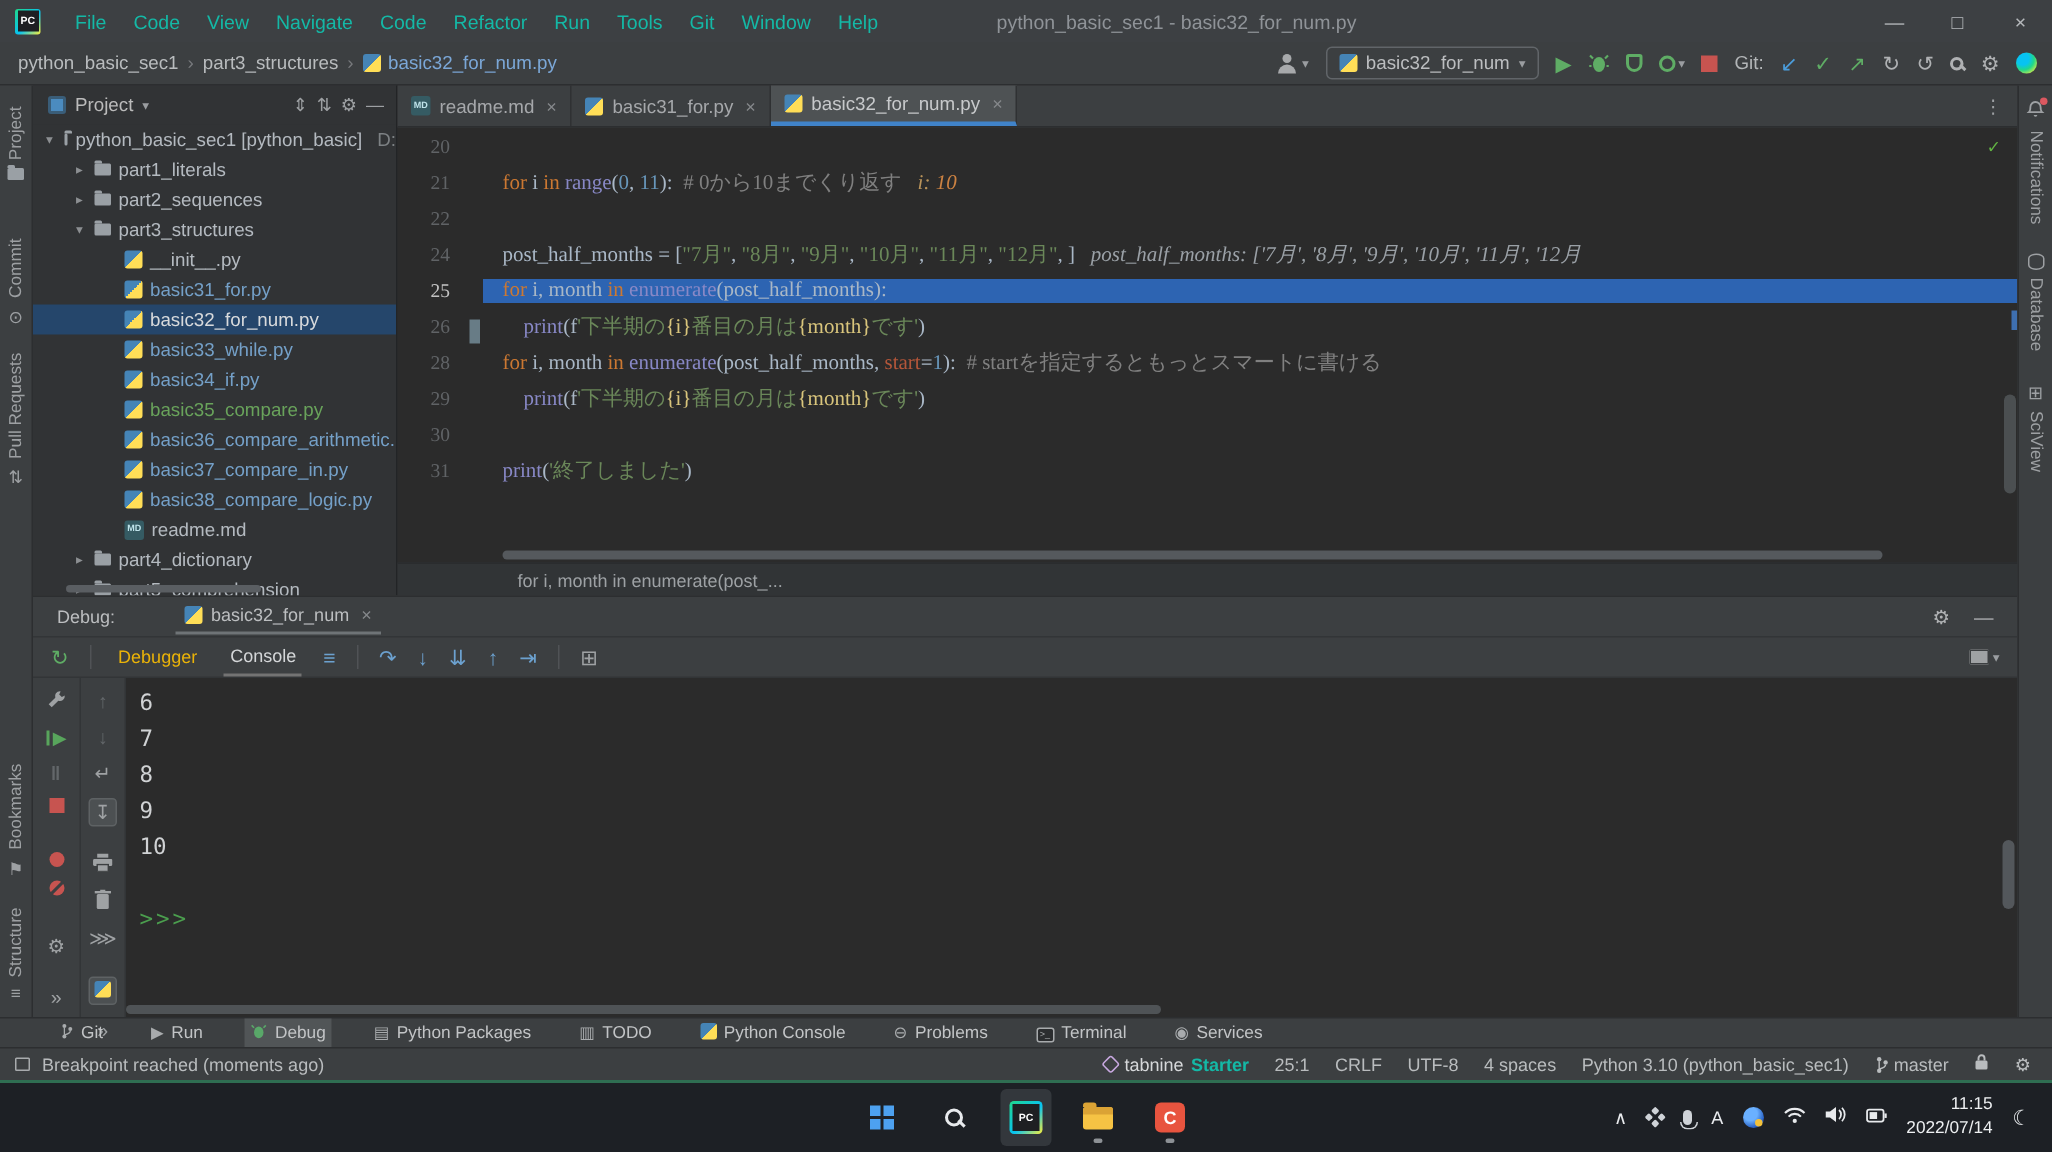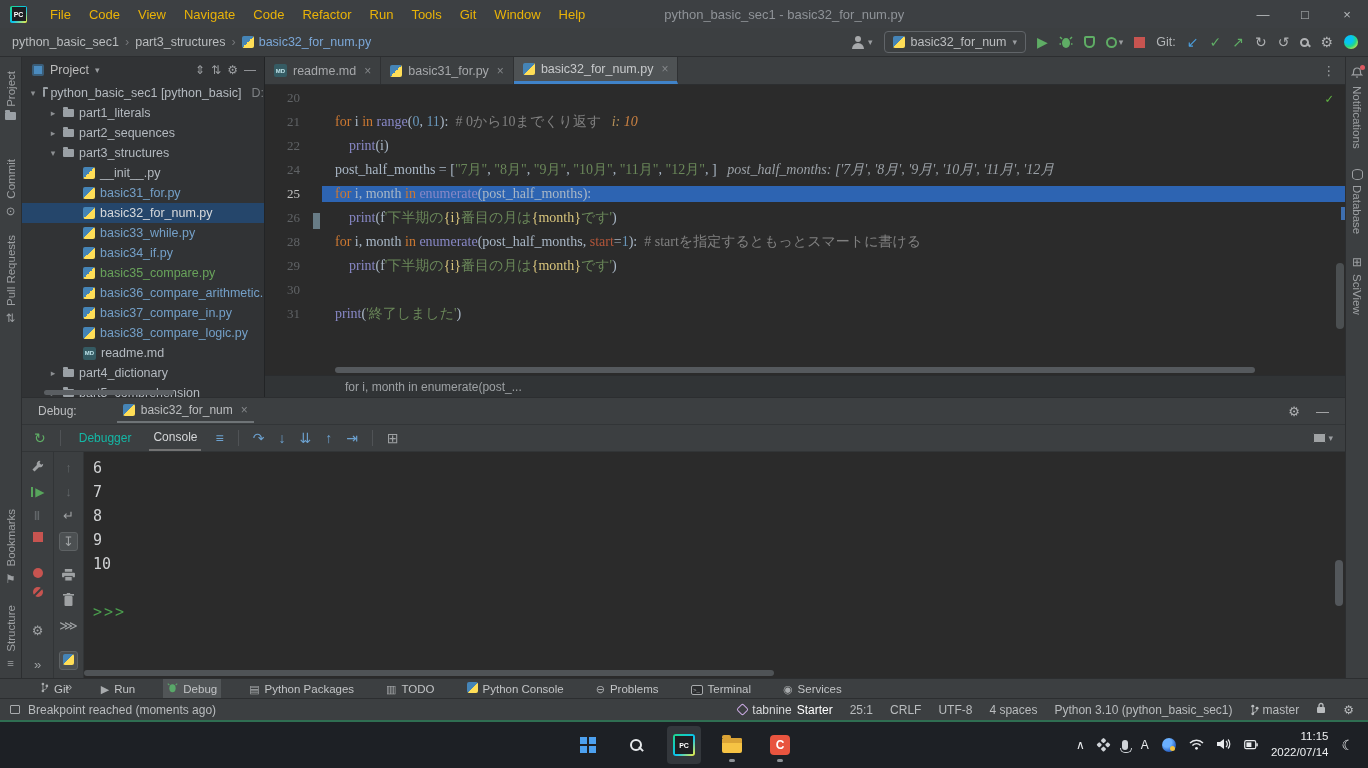--- a/index.html
+++ b/index.html
@@ -4,21 +4,21 @@
 <style>
   * { margin:0; padding:0; box-sizing:border-box; }
   html,body { width:1368px; height:768px; overflow:hidden; background:#2b2b2b;
     font-family:"Liberation Sans", sans-serif; color:#bbbbbb; }
   .mono { font-family:"DejaVu Sans Mono", monospace; }
 
   
   .titlebar { height:28px; background:#3d4043; display:flex; align-items:center; font-size:13px; }
   .pclogo { width:17px; height:17px; margin:0 14px 0 10px; background:linear-gradient(135deg,#21d789,#07c3f2 55%,#fcee39); padding:1.5px; border-radius:2px; }
   .pclogo .in { width:100%; height:100%; background:#1e1f22; color:#fff; font-size:7px; font-weight:bold; display:flex; align-items:center; justify-content:center; }
-  .mi { padding:0 9px; color:#eab308; cursor:default; }
+  .mi { padding:0 9px; color:#14b8a6; cursor:default; }
   .win-title { color:#8f9398; margin-left:70px; }
   .wctrl { margin-left:auto; display:flex; }
   .wctrl span { width:42px; text-align:center; color:#b6b9bc; font-size:13px; }
 
   
   .navbar { height:29px; background:#3c3f41; display:flex; align-items:center; border-bottom:1px solid #2c2e30; font-size:12.5px; }
   .crumbs { display:flex; align-items:center; margin-left:12px; gap:6px; }
   .crumb { color:#b9bcbe; }
   .crumb-file { color:#7ba7d7; display:flex; align-items:center; gap:5px; }
   .bsep { color:#77797c; }
@@ -100,21 +100,21 @@
   .ed-breadcrumb { height:22px; background:#313436; border-top:1px solid #2a2c2e; display:flex; align-items:center; padding-left:80px; font-size:12px; color:#9da1a4; }
 
   
   .debug { height:281px; background:#3c3f41; border-top:1px solid #2c2e30; display:flex; flex-direction:column; min-width:0; }
   .dbg-head { height:26px; display:flex; align-items:center; font-size:12px; }
   .dbg-lbl { margin-left:16px; color:#bcbec0; }
   .dbg-tab { margin-left:40px; display:flex; align-items:center; gap:6px; padding:4px 6px; border-bottom:2px solid #6f7477; color:#bcbec0; }
   .dbg-head .sp { flex:1; }
   .dbg-head .hic { color:#afb1b3; margin-right:16px; font-size:13px; }
   .dbg-toolbar { height:28px; display:flex; align-items:center; gap:14px; padding:0 12px; border-top:1px solid #323537; border-bottom:1px solid #323537; font-size:12px; }
-  .vtab { padding:5px 4px; color:#14b8a6; }
+  .vtab { padding:5px 4px; color:#eab308; }
   .vtab.active { border-bottom:2px solid #737373; color:#d4d6d8; }
   .vsep { width:1px; height:16px; background:#505356; }
   .dico { color:#6ca1cf; font-size:14px; line-height:1; }
   .dico.gray { color:#9fa2a4; }
   .layout-ic { margin-left:auto; display:flex; align-items:center; gap:2px; }
   .lay { width:13px; height:10px; background:#9fa2a4; border-radius:1px; box-shadow:0 0 0 1px #3c3f41 inset; }
 
   .dbg-body { flex:1; display:flex; min-height:0; }
   .dcol { width:32px; flex:none; border-right:1px solid #323537; display:flex; flex-direction:column; align-items:center; padding:8px 0 6px; gap:9px; font-size:13px; color:#9fa2a4; }
   .dcol.two { width:30px; }
@@ -142,21 +142,21 @@
   .twb .ic { font-size:11px; color:#a8abad; line-height:1; }
   .termic { width:12px; height:10px; background:#2b2d2f; border:1px solid #a8abad; border-radius:2px; font-size:6px; color:#a8abad; display:inline-flex; align-items:center; justify-content:center; }
   .pyic.sm { width:11px; height:11px; }
 
   .statusbar { height:22px; background:#3c3f41; border-top:1px solid #2c2e30; display:flex; align-items:center; font-size:12px; color:#b9bcbe; }
   .sb-left { display:flex; align-items:center; gap:8px; margin-left:10px; }
   .winic { width:10px; height:9px; border:1.5px solid #a8abad; border-radius:1px; }
   .sb-right { margin-left:auto; display:flex; align-items:center; gap:17px; padding-right:14px; }
   .tabnine { display:flex; align-items:center; gap:5px; }
   .tn-logo { width:9px; height:9px; border:1.5px solid #c8a8e0; transform:rotate(45deg); border-radius:2px; }
-  .tn-name { color:#d6d8da; } .tn-plan { color:#ffffff; font-weight:normal; }
+  .tn-name { color:#d6d8da; } .tn-plan { color:#14b8a6; font-weight:bold; }
   .greenline { height:2px; background:#2f6e52; }
 
   
   .taskbar { height:46px; background:#1d2025; position:relative; display:flex; align-items:center; }
   .tb-center { position:absolute; left:50%; transform:translateX(-50%); display:flex; align-items:center; gap:14px; }
   .tb-item { width:34px; height:38px; display:flex; align-items:center; justify-content:center; position:relative; border-radius:4px; }
   .tb-item.open::after { content:""; position:absolute; bottom:2px; left:50%; transform:translateX(-50%); width:6px; height:3px; border-radius:2px; background:#8d9196; }
   .tb-item.focused { background:#33373c; }
   .tb-item.focused::after { width:16px; background:#6aa8dc; }
   .winlogo { width:16px; height:16px; display:grid; grid-template-columns:7px 7px; grid-template-rows:7px 7px; gap:2px; }
@@ -393,21 +393,21 @@
             <div class="etab active">
               <span class="pyic"></span>
               <span>basic32_for_num.py</span>
               <span class="tab-close">×</span>
             </div>
             <span class="more">⋮</span>
           </div>
         <div class="code-area mono" id="code">
             <div class="crow"><span class="gut">20</span><span class="ctext"></span></div>
             <div class="crow"><span class="gut">21</span><span class="ctext"><span class="tk-kw">for</span><span class="tk-pl"> i </span><span class="tk-kw">in</span><span class="tk-pl"> </span><span class="tk-bi">range</span><span class="tk-pl">(</span><span class="tk-num">0</span><span class="tk-pl">, </span><span class="tk-num">11</span><span class="tk-pl">):  </span><span class="tk-cm"># 0から10までくり返す</span><span class="tk-hk">   i: </span><span class="tk-hv">10</span></span></div>
-            <div class="crow"><span class="gut">22</span><span class="ctext"><span class="tk-pl">    </span><span class="tk-bi">print</span><span class="tk-pl">(i)</span></span></div>
+            <div class="crow"><span class="gut">22</span></div>
             <div class="crow"><span class="gut">24</span><span class="ctext"><span class="tk-pl">post_half_months = [</span><span class="tk-str">"7月"</span><span class="tk-pl">, </span><span class="tk-str">"8月"</span><span class="tk-pl">, </span><span class="tk-str">"9月"</span><span class="tk-pl">, </span><span class="tk-str">"10月"</span><span class="tk-pl">, </span><span class="tk-str">"11月"</span><span class="tk-pl">, </span><span class="tk-str">"12月"</span><span class="tk-pl">, ]</span><span class="tk-hint">   post_half_months: ['7月', '8月', '9月', '10月', '11月', '12月</span></span></div>
             <div class="crow hl"><span class="gut gut-hl">25</span><span class="ctext"><span class="tk-kw">for</span><span class="tk-pl"> i, month </span><span class="tk-kw">in</span><span class="tk-pl"> </span><span class="tk-bi">enumerate</span><span class="tk-pl">(post_half_months):</span></span></div>
             <div class="crow"><span class="gut">26<span class="gmark"></span></span><span class="ctext"><span class="tk-pl">    </span><span class="tk-bi">print</span><span class="tk-pl">(</span><span class="tk-pl">f</span><span class="tk-str">'下半期の</span><span class="tk-fx">{i}</span><span class="tk-str">番目の月は</span><span class="tk-fx">{month}</span><span class="tk-str">です'</span><span class="tk-pl">)</span></span></div>
             <div class="crow"><span class="gut">28</span><span class="ctext"><span class="tk-kw">for</span><span class="tk-pl"> i, month </span><span class="tk-kw">in</span><span class="tk-pl"> </span><span class="tk-bi">enumerate</span><span class="tk-pl">(post_half_months, </span><span class="tk-arg">start</span><span class="tk-pl">=</span><span class="tk-num">1</span><span class="tk-pl">):  </span><span class="tk-cm"># startを指定するともっとスマートに書ける</span></span></div>
             <div class="crow"><span class="gut">29</span><span class="ctext"><span class="tk-pl">    </span><span class="tk-bi">print</span><span class="tk-pl">(</span><span class="tk-pl">f</span><span class="tk-str">'下半期の</span><span class="tk-fx">{i}</span><span class="tk-str">番目の月は</span><span class="tk-fx">{month}</span><span class="tk-str">です'</span><span class="tk-pl">)</span></span></div>
             <div class="crow"><span class="gut">30</span><span class="ctext"></span></div>
             <div class="crow"><span class="gut">31</span><span class="ctext"><span class="tk-bi">print</span><span class="tk-pl">(</span><span class="tk-str">'終了しました'</span><span class="tk-pl">)</span></span></div>
           <span class="insp-ok">✓</span>
           <span class="stripe-tick"></span>
           <span class="vscroll"></span>

